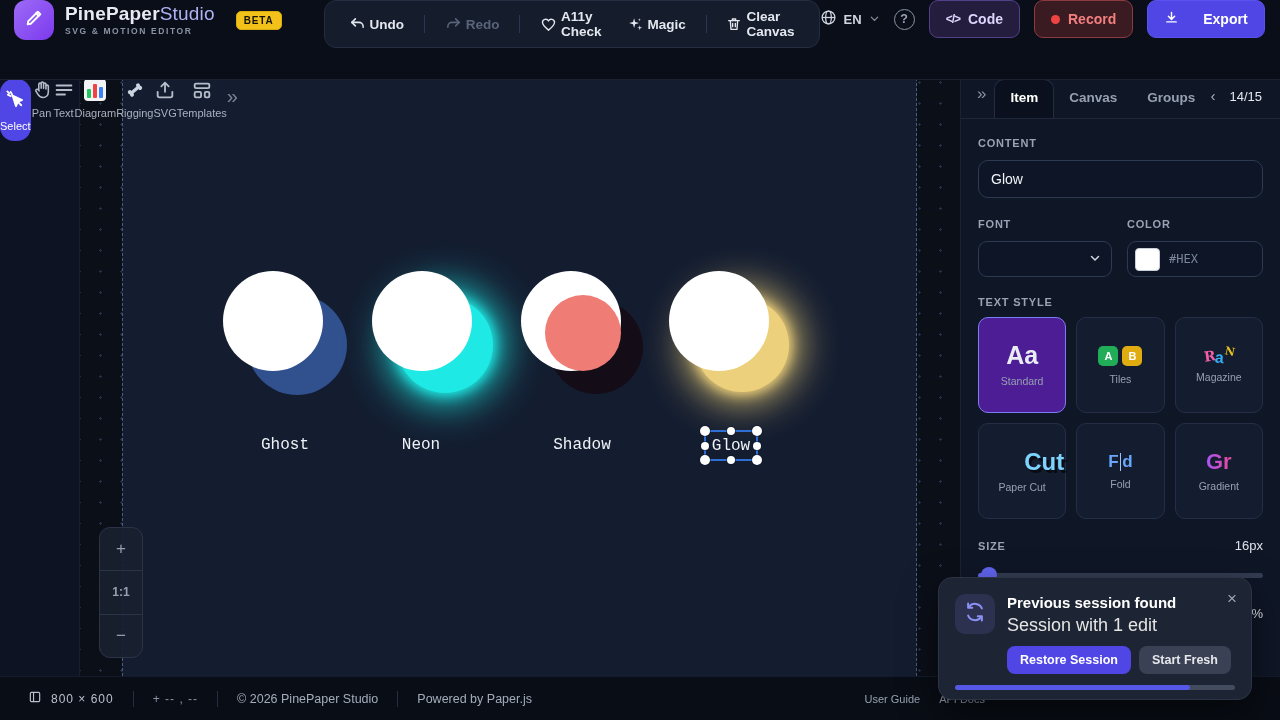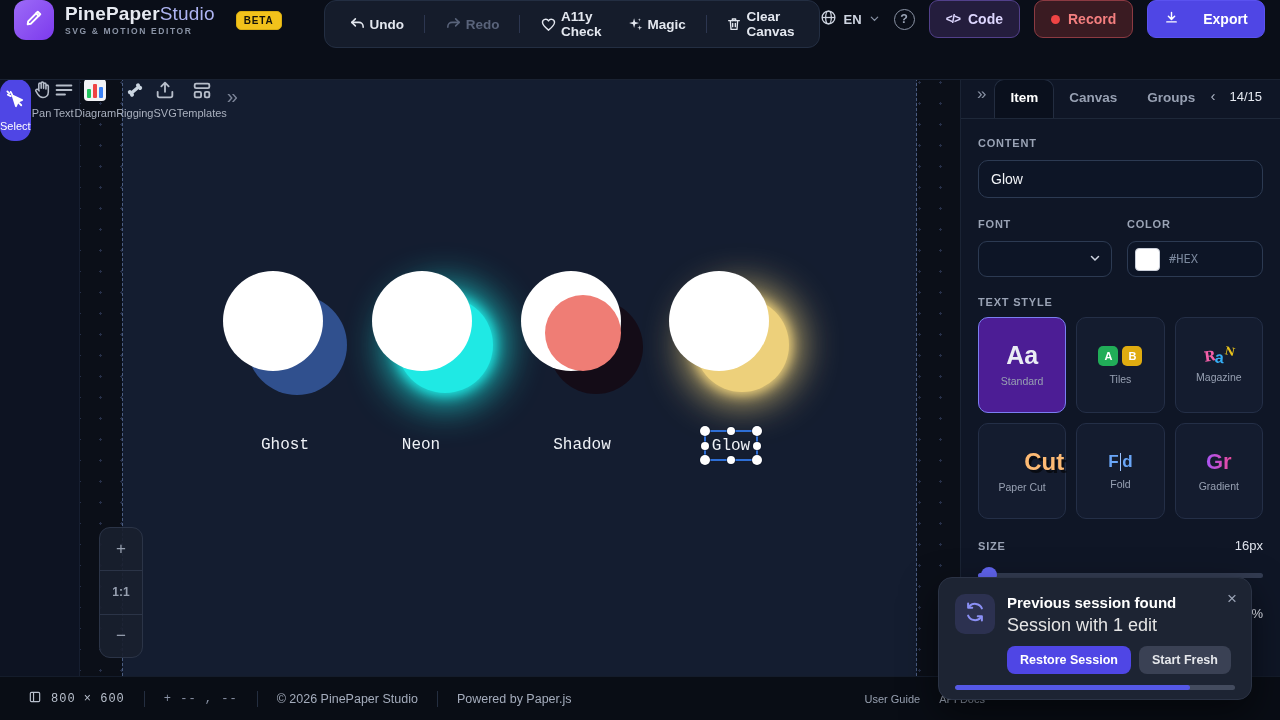--- a/index.html
+++ b/index.html
@@ -114,39 +114,39 @@
   .prev-standard { font-size:25px; font-weight:800; color:#e9ecf4; line-height:1; }
   .prev-tiles { display:flex; gap:4px; }
   .tile { width:20px; height:20px; border-radius:5px; color:#ffffff; font-size:11px; font-weight:800;
           display:flex; align-items:center; justify-content:center; }
   .tile-a { background:#21ad58; }
   .tile-b { background:#e0ac10; }
   .prev-mag { display:flex; align-items:center; line-height:1; }
   .mag-r { color:#f25fa8; font-family:"DejaVu Serif", serif; font-weight:700; font-size:14px; transform:rotate(-8deg); }
   .mag-a { color:#35aef5; font-weight:800; font-size:16px; transform:rotate(5deg) translateY(2px); }
   .mag-n { color:#e8c21c; font-family:"DejaVu Serif", serif; font-weight:700; font-size:11px; transform:rotate(12deg) translateY(-4px); }
-  .prev-cut { font-size:24px; font-weight:900; color:#fdba74; line-height:1; text-shadow:2.5px 2.5px 0 rgba(0,0,0,.6);margin-left:44px; }
+  .prev-cut { font-size:24px; font-weight:900; color:#7dd3fc; line-height:1; text-shadow:2.5px 2.5px 0 rgba(0,0,0,.6);margin-left:44px; }
   .prev-fold { display:flex; align-items:center; line-height:1; font-size:17px; font-weight:800; color:#6aa6f8; }
   .fold-caret { display:inline-block; width:1.5px; height:18px; background:#9cc3ff; margin:0 1px; }
   .prev-grad { font-size:22px; font-weight:800; line-height:1; background:linear-gradient(90deg,#a855f7,#ec4899);
                -webkit-background-clip:text; background-clip:text; color:transparent; }
 
   .size-row { display:flex; justify-content:space-between; align-items:center; margin-top:19px; }
   .size-value { font-size:13px; color:#dfe3ec; }
   .slider { position:relative; margin-top:14px; height:16px; cursor:pointer; }
   .slider-track { position:absolute; top:6px; left:0; right:0; height:5px; border-radius:3px; background:#333c52; }
   .slider-fill { position:absolute; top:6px; left:0; height:5px; border-radius:3px; }
   .slider-thumb { position:absolute; top:0; width:16px; height:16px; border-radius:50%; transform:translateX(-8px); }
   .opacity-row { display:flex; justify-content:space-between; align-items:center; margin-top:23px; }
 
   
   .statusbar { position:absolute; left:0; top:676px; width:1280px; height:44px; background:#090d15;
                border-top:1px solid #141c2b; display:flex; align-items:center; padding-left:28px; z-index:10; }
   .sb-item { font-size:12.5px; color:#a4acbc; display:flex; align-items:center; gap:9px; }
-  .sb-mono { font-family:Liberation Mono, monospace; font-size:12px; letter-spacing:1px; color:#b9c0cd; }
+  .sb-mono { font-family:Liberation Sans, sans-serif; font-size:12px; letter-spacing:1px; color:#b9c0cd; }
   .sb-mono.dim { color:#8a93a5; }
   .sb-div { width:1px; height:16px; background:#242e40; margin:0 19px; }
   .sb-links { position:absolute; right:295px; display:flex; gap:19px; }
   .sb-link { font-size:11px; color:#98a1b1; cursor:pointer; }
 
   
   .toast { position:absolute; right:28px; bottom:20px; width:314px; height:123px; background:#1d2433;
            border:1px solid #2b3345; border-radius:14px; box-shadow:0 14px 36px rgba(0,0,0,.5); z-index:50; padding:16px; }
   .toast-top { display:flex; gap:12px; }
   .toast-icon { width:40px; height:40px; border-radius:10px; background:#2c3150; flex:0 0 auto;

